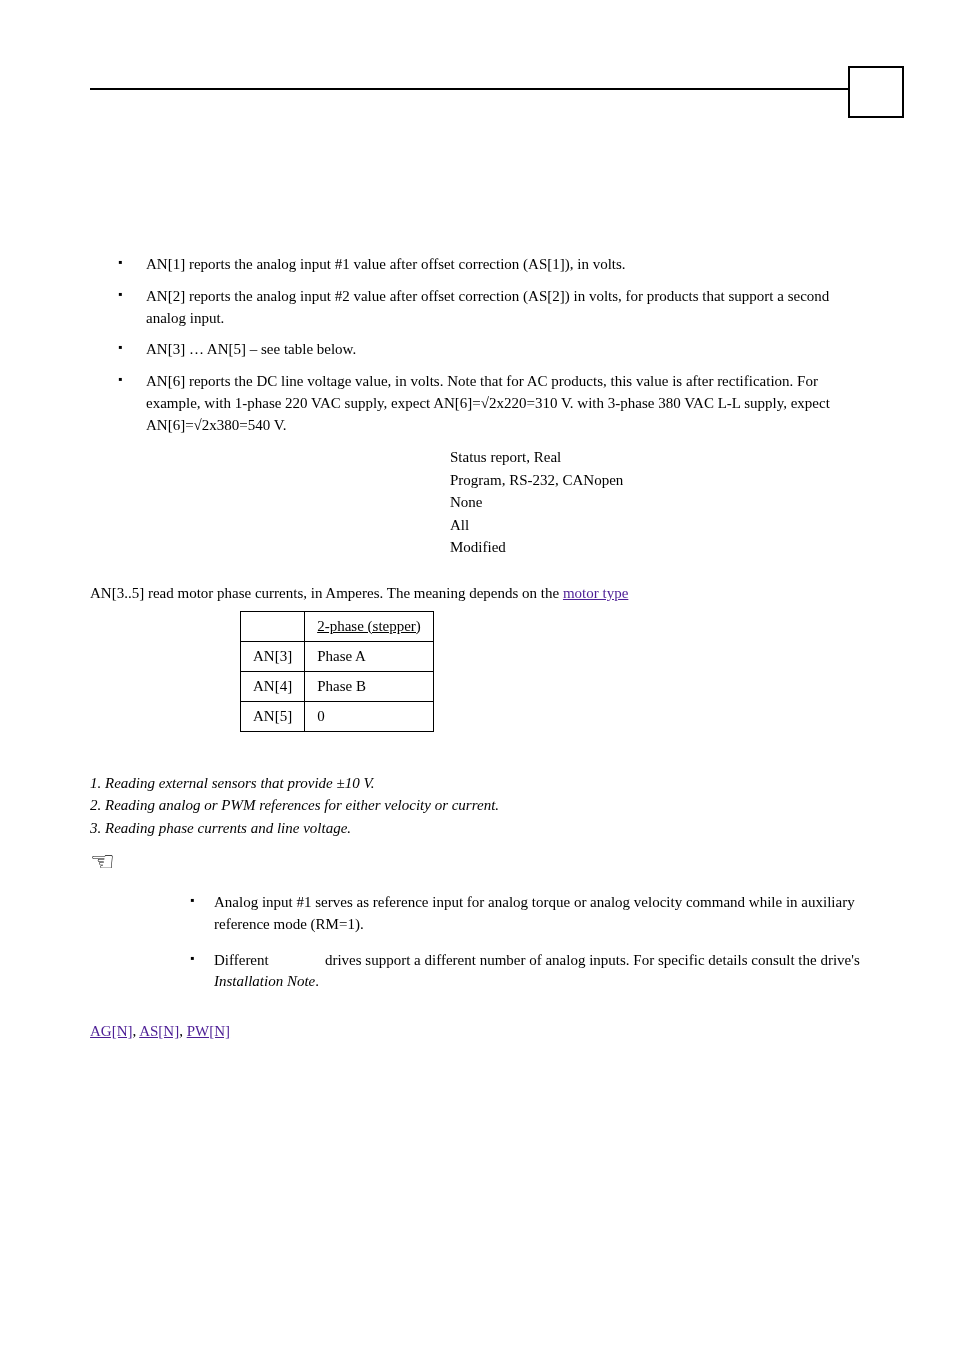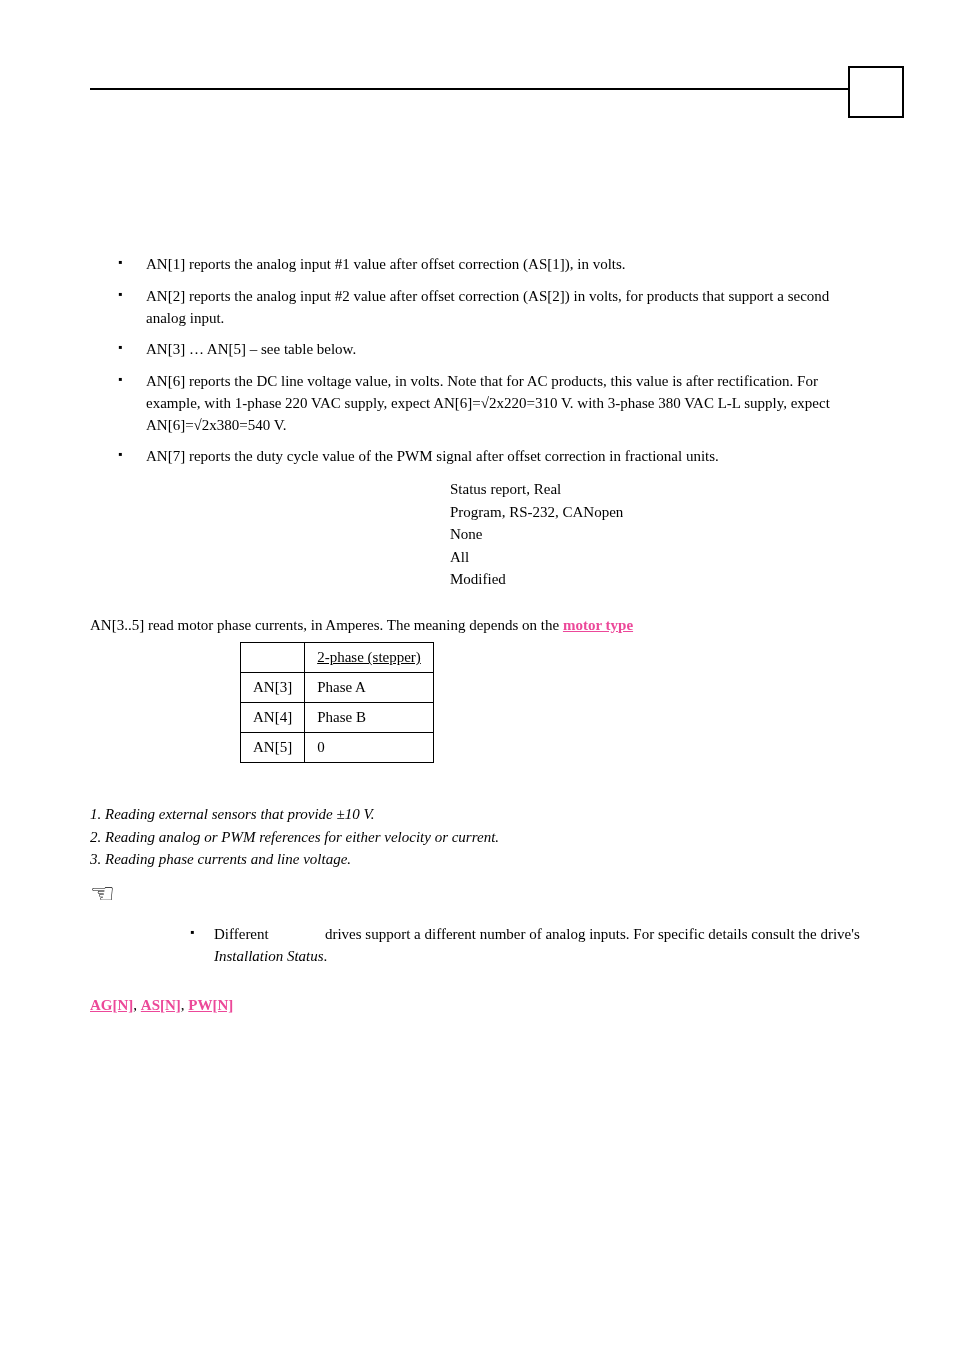--- a/index.html
+++ b/index.html
@@ -49,21 +49,21 @@
     font-size: 12px;
   }
   .attrs {
     margin: 6px 0 24px 360px;
     line-height: 1.5;
   }
   .paratext {
     margin: 8px 0 6px 0;
     line-height: 1.45;
   }
-  a.link { color: #ec4899; text-decoration: underline; font-weight: bold; }
+  a.link { color: #4c1d95; text-decoration: underline; }
   table.tb {
     border-collapse: collapse;
     margin: 6px 0 20px 150px;
   }
   table.tb td, table.tb th {
     border: 1px solid #000;
     padding: 6px 12px;
     font-family: inherit;
     font-size: 15px;
     text-align: left;
@@ -112,21 +112,20 @@
     <div class="corner-box"></div>
   </div>
 
   <div class="spacer-top"></div>
 
   <ul class="bullets">
     <li>AN[1] reports the analog input #1 value after offset correction (AS[1]), in volts.</li>
     <li>AN[2] reports the analog input #2 value after offset correction (AS[2]) in volts, for products that support a second analog input.</li>
     <li>AN[3] … AN[5] – see table below.</li>
     <li>AN[6] reports the DC line voltage value, in volts. Note that for AC products, this value is after rectification. For example, with 1-phase 220 VAC supply, expect AN[6]=√2x220=310 V. with 3-phase 380 VAC L-L supply, expect AN[6]=√2x380=540 V.</li>
-    <li>AN[7] reports the duty cycle value of the PWM signal after offset correction in fractional units.</li>
   </ul>
 
   <div class="attrs">
     <div>Status report, Real</div>
     <div>Program, RS-232, CANopen</div>
     <div>None</div>
     <div>All</div>
     <div>Modified</div>
   </div>
 
@@ -157,21 +156,22 @@
 
   <div class="numlist">
     <div>1. Reading external sensors that provide ±10 V.</div>
     <div>2. Reading analog or PWM references for either velocity or current.</div>
     <div>3. Reading phase currents and line voltage.</div>
   </div>
 
   <span class="hand">☞</span>
 
   <ul class="notes">
+    <li>Analog input #1 serves as reference input for analog torque or analog velocity command while in auxiliary reference mode (RM=1).</li>
     <li>
-      <span>Different </span>&nbsp;&nbsp;&nbsp;&nbsp;&nbsp;&nbsp;&nbsp;&nbsp;&nbsp;&nbsp;&nbsp;&nbsp;&nbsp;<span> drives support a different number of analog inputs. For specific details consult the drive's </span><em>Installation Status</em><span>.</span>
+      <span>Different </span>&nbsp;&nbsp;&nbsp;&nbsp;&nbsp;&nbsp;&nbsp;&nbsp;&nbsp;&nbsp;&nbsp;&nbsp;&nbsp;<span> drives support a different number of analog inputs. For specific details consult the drive's </span><em>Installation Note</em><span>.</span>
     </li>
   </ul>
 
   <div class="seealso">
     <a href="#" class="link">AG[N]</a><span>, </span><a href="#" class="link">AS[N]</a><span>, </span><a href="#" class="link">PW[N]</a>
   </div>
 </div>
 
 </body></html>

